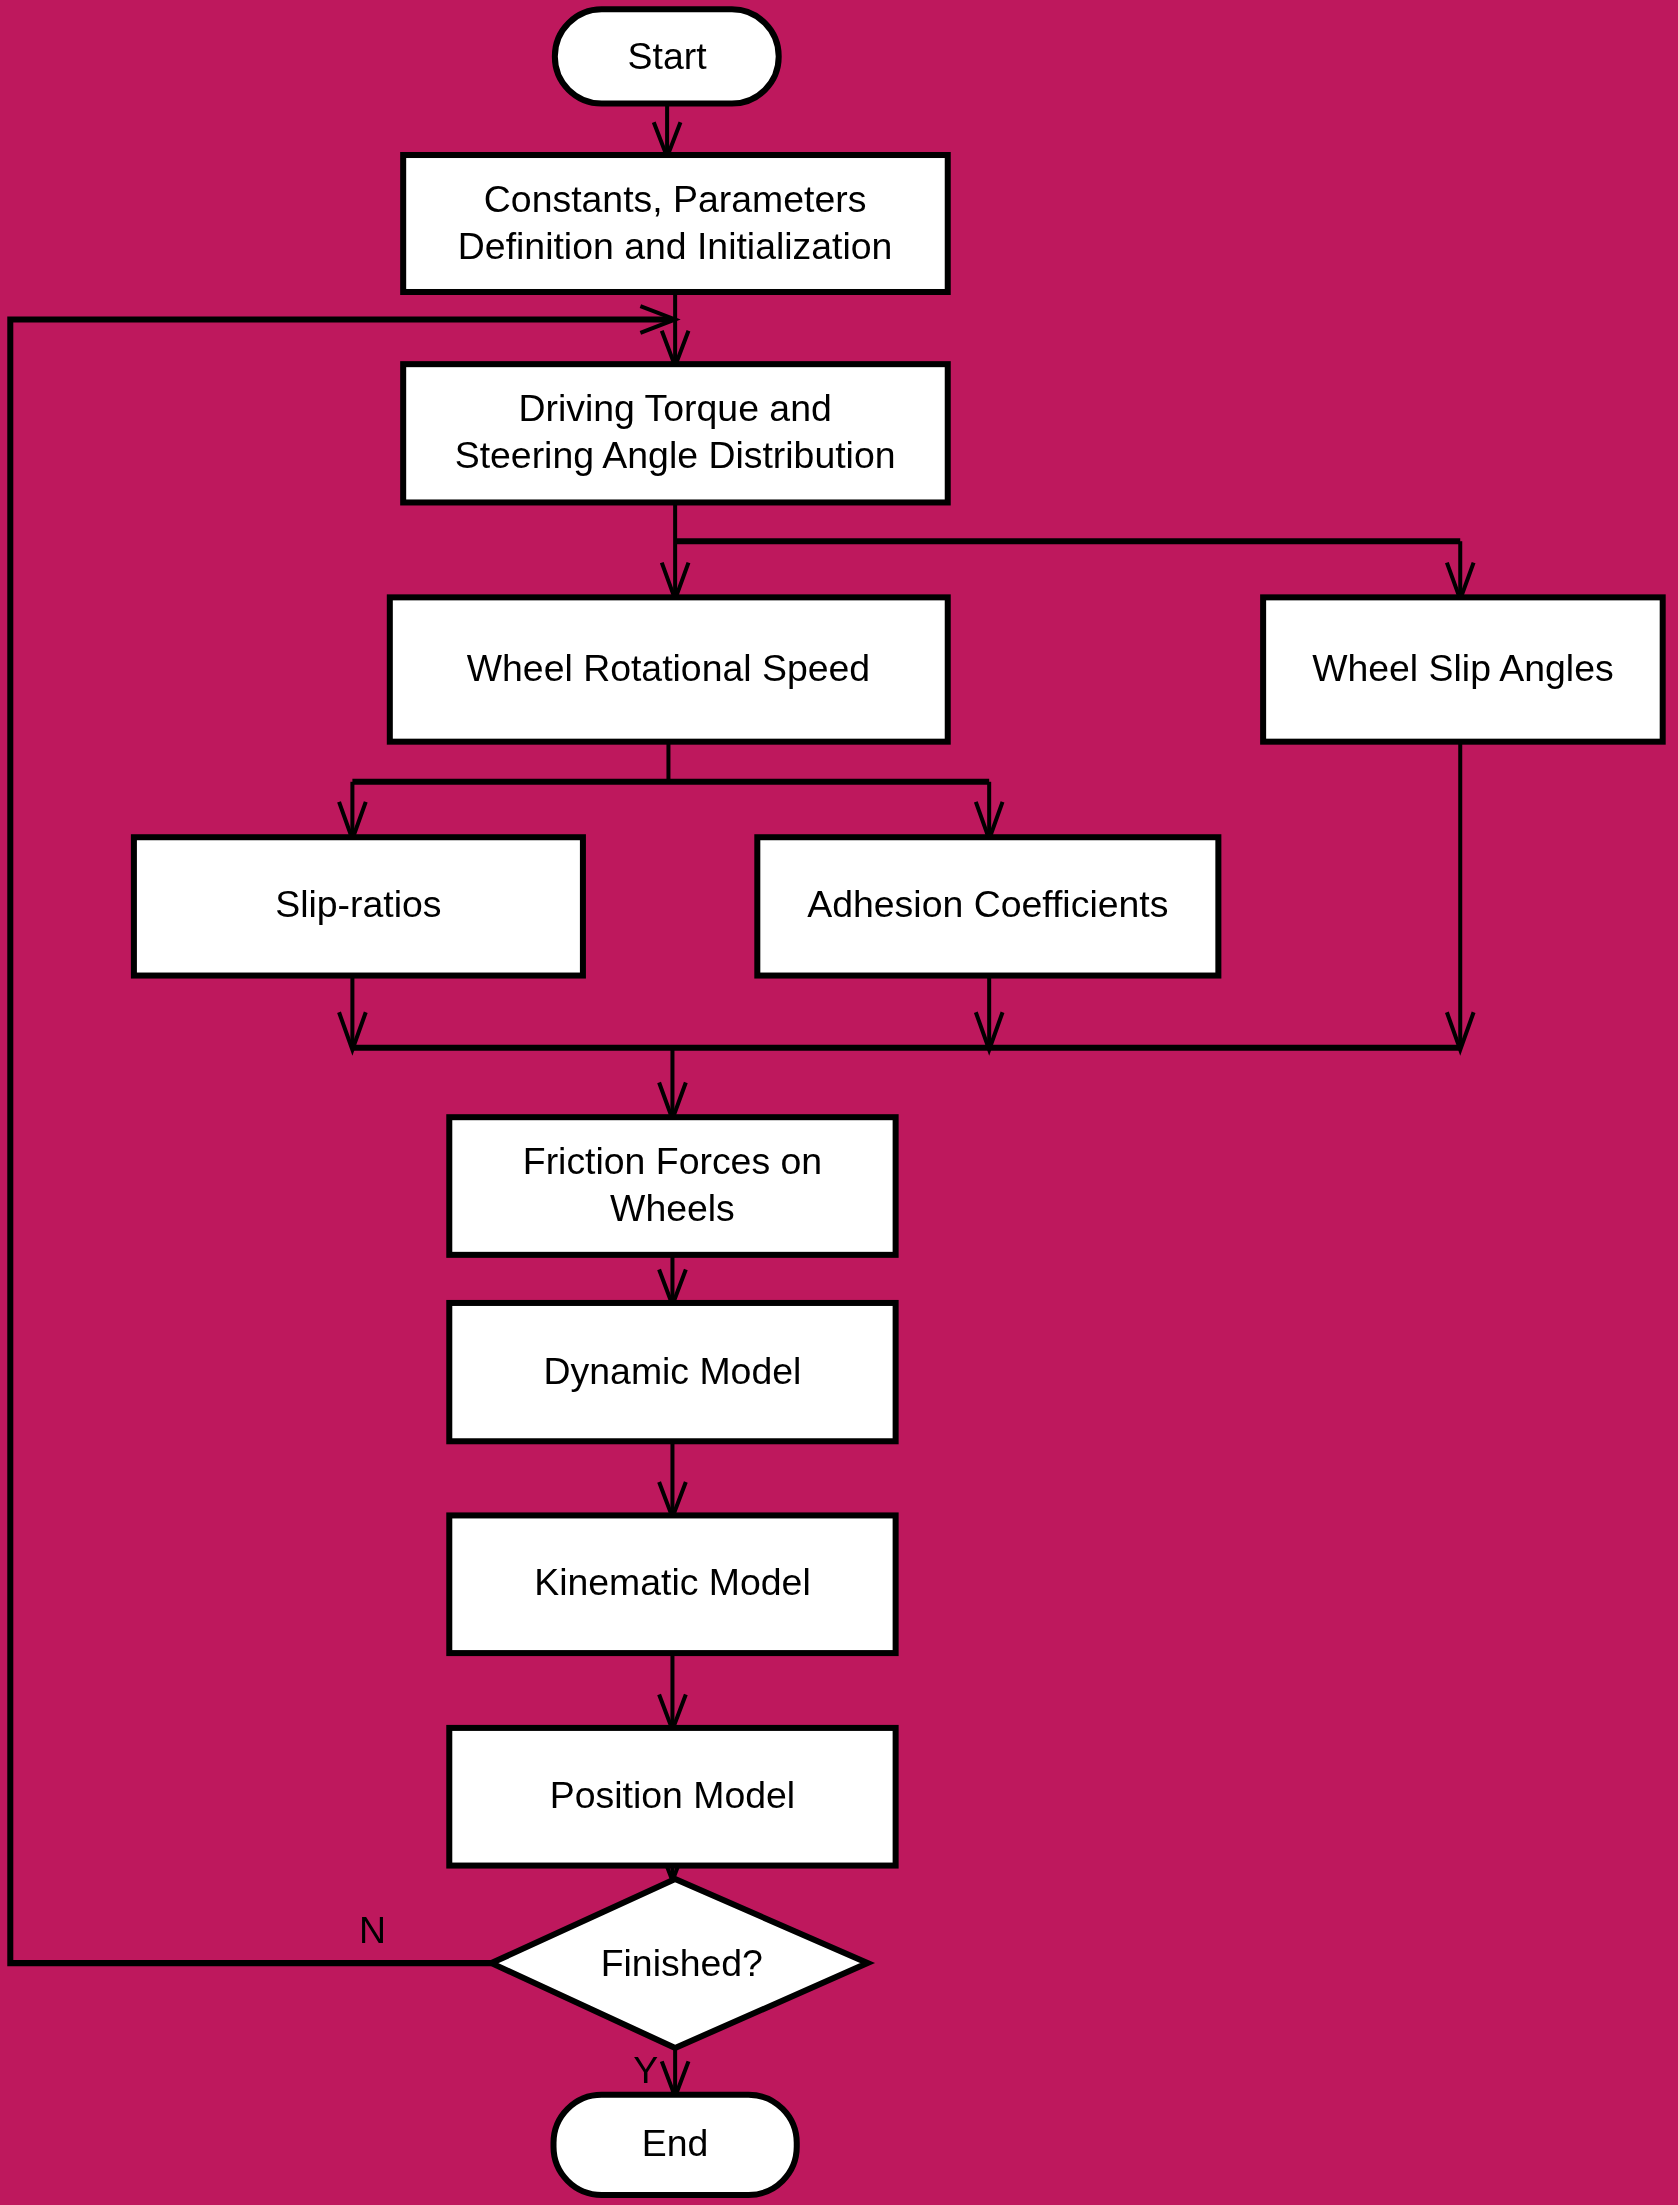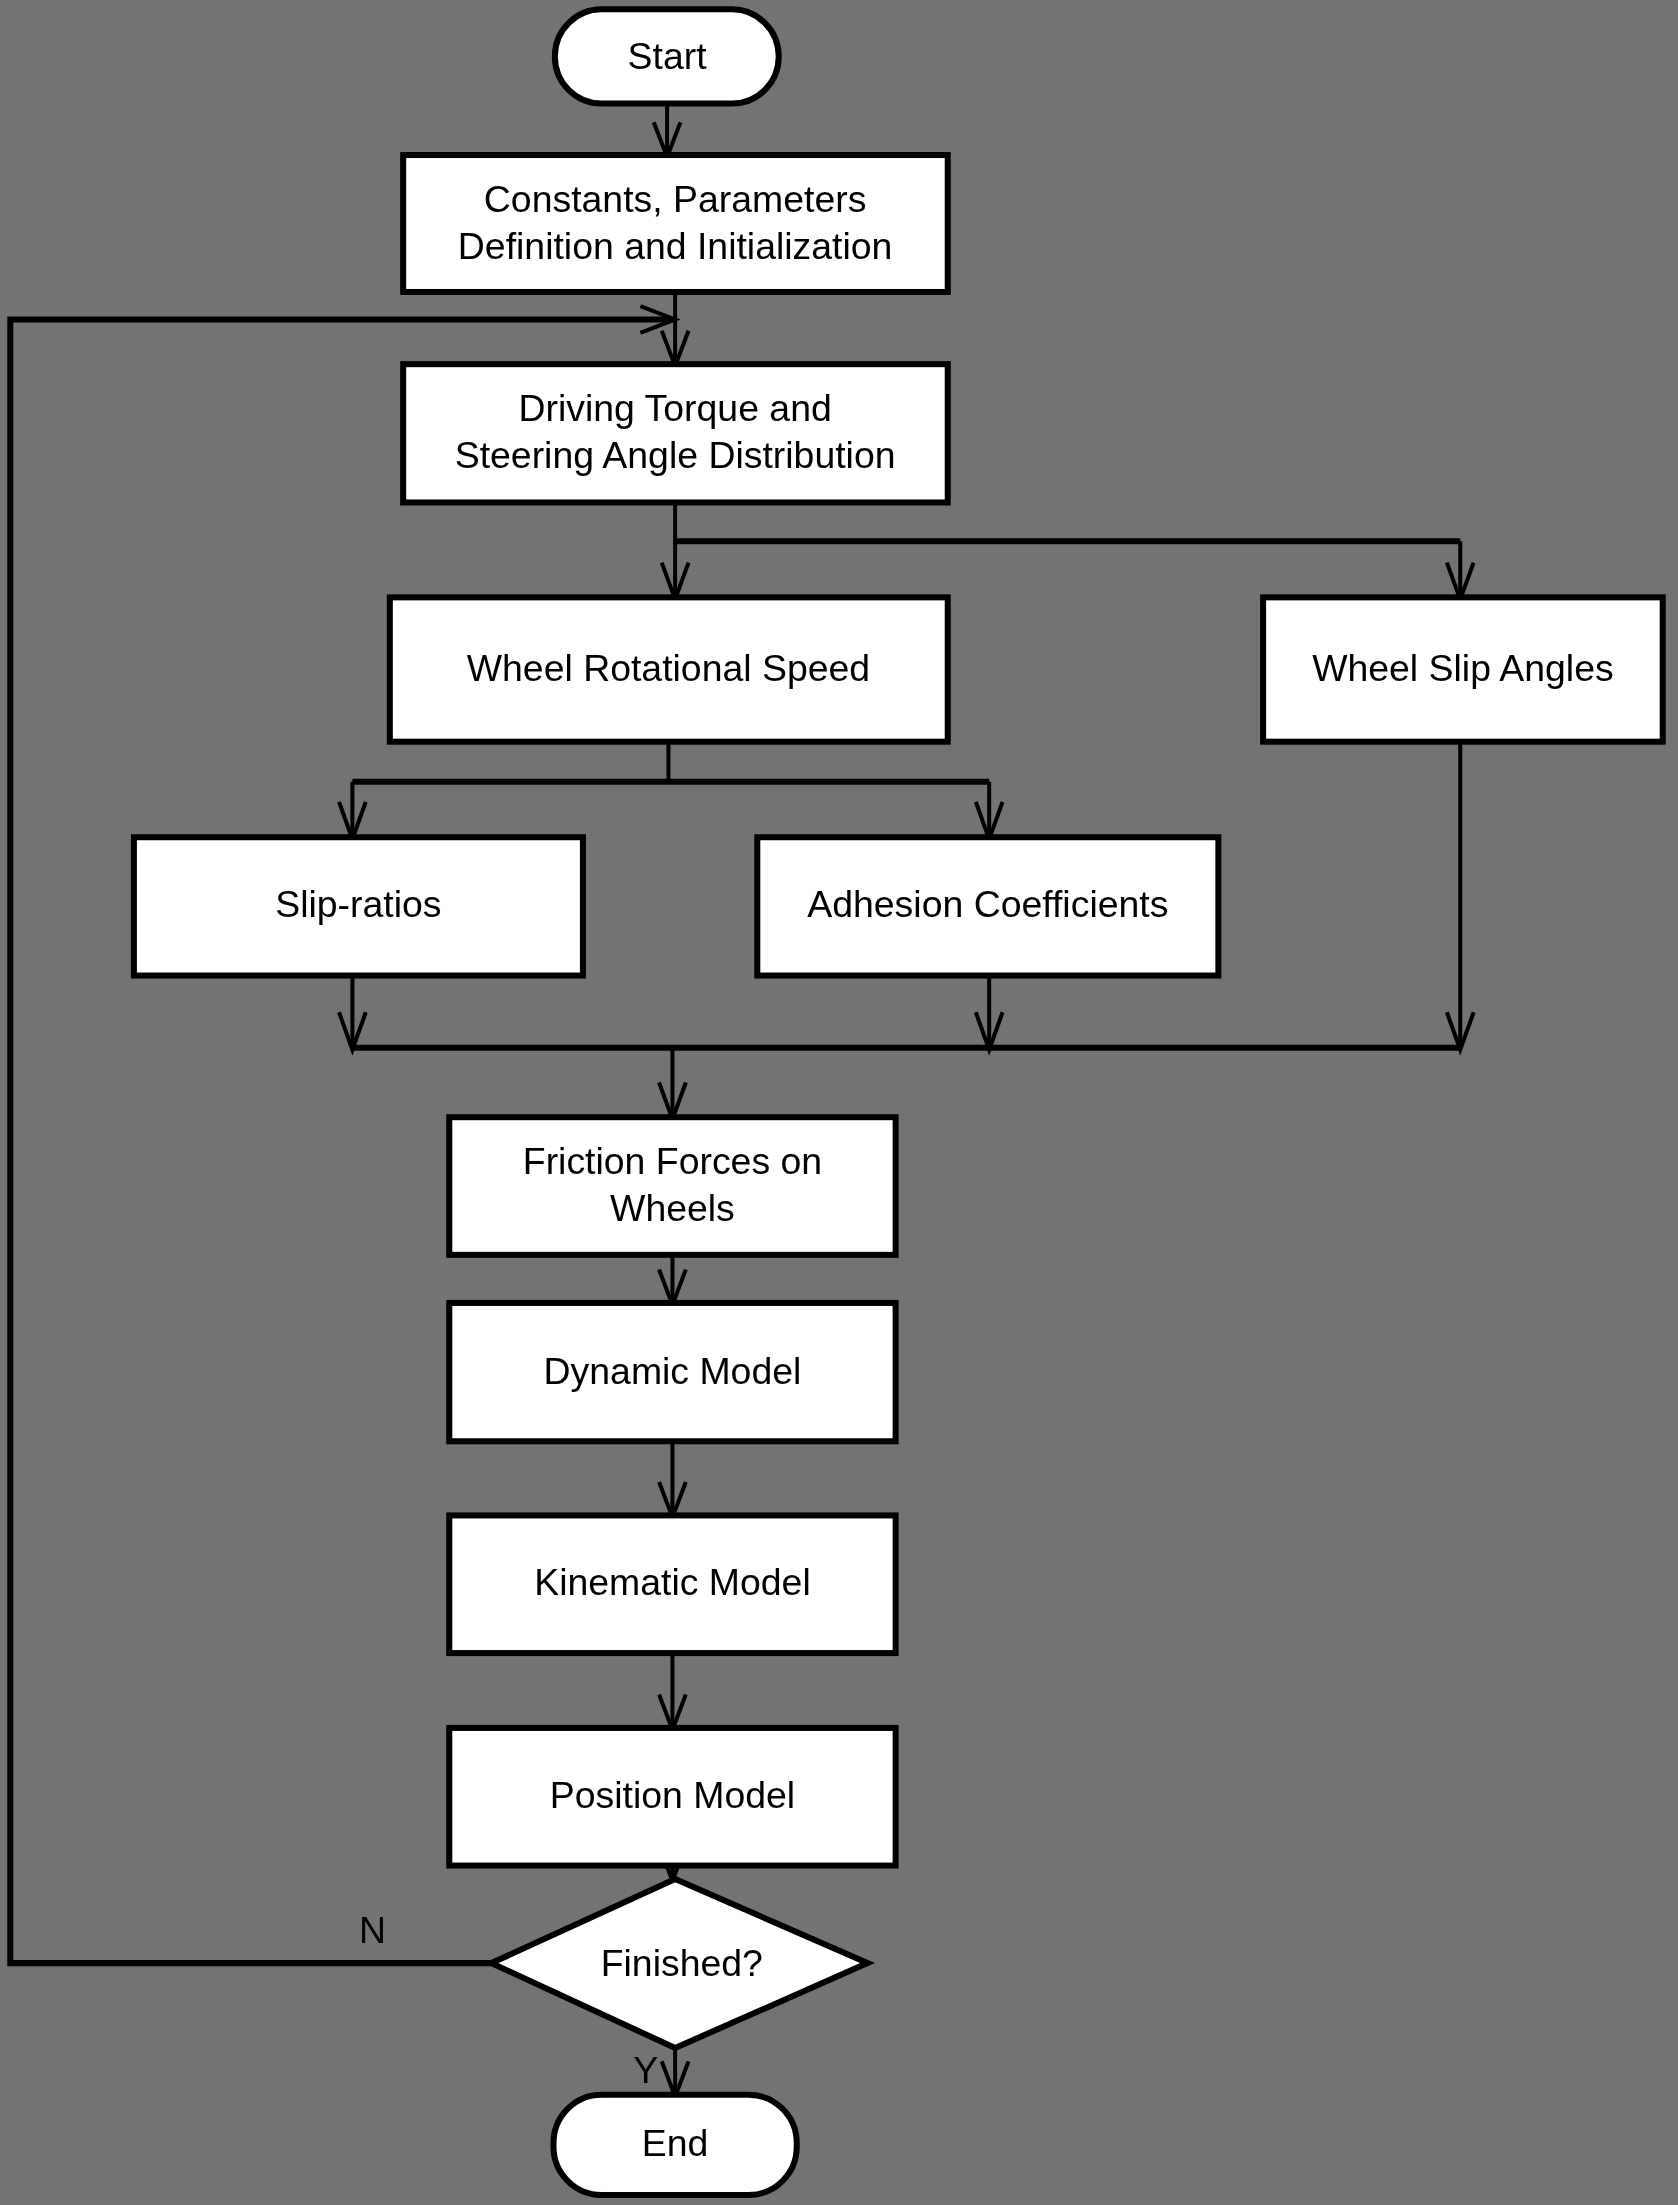--- a/index.html
+++ b/index.html
@@ -4,21 +4,21 @@
 <style>
   html, body {
     margin: 0;
     padding: 0;
     background: #ffffff;
   }
   #page {
     position: relative;
     width: 1679px;
     height: 2205px;
-    background: #737373;
+    background: #be185d;
     overflow: hidden;
     font-family: "Liberation Sans", sans-serif;
     text-align: right;
   }
   #flow-svg {
     position: absolute;
     top: 0;
     left: 0;
     width: 1679px;
     height: 2205px;

